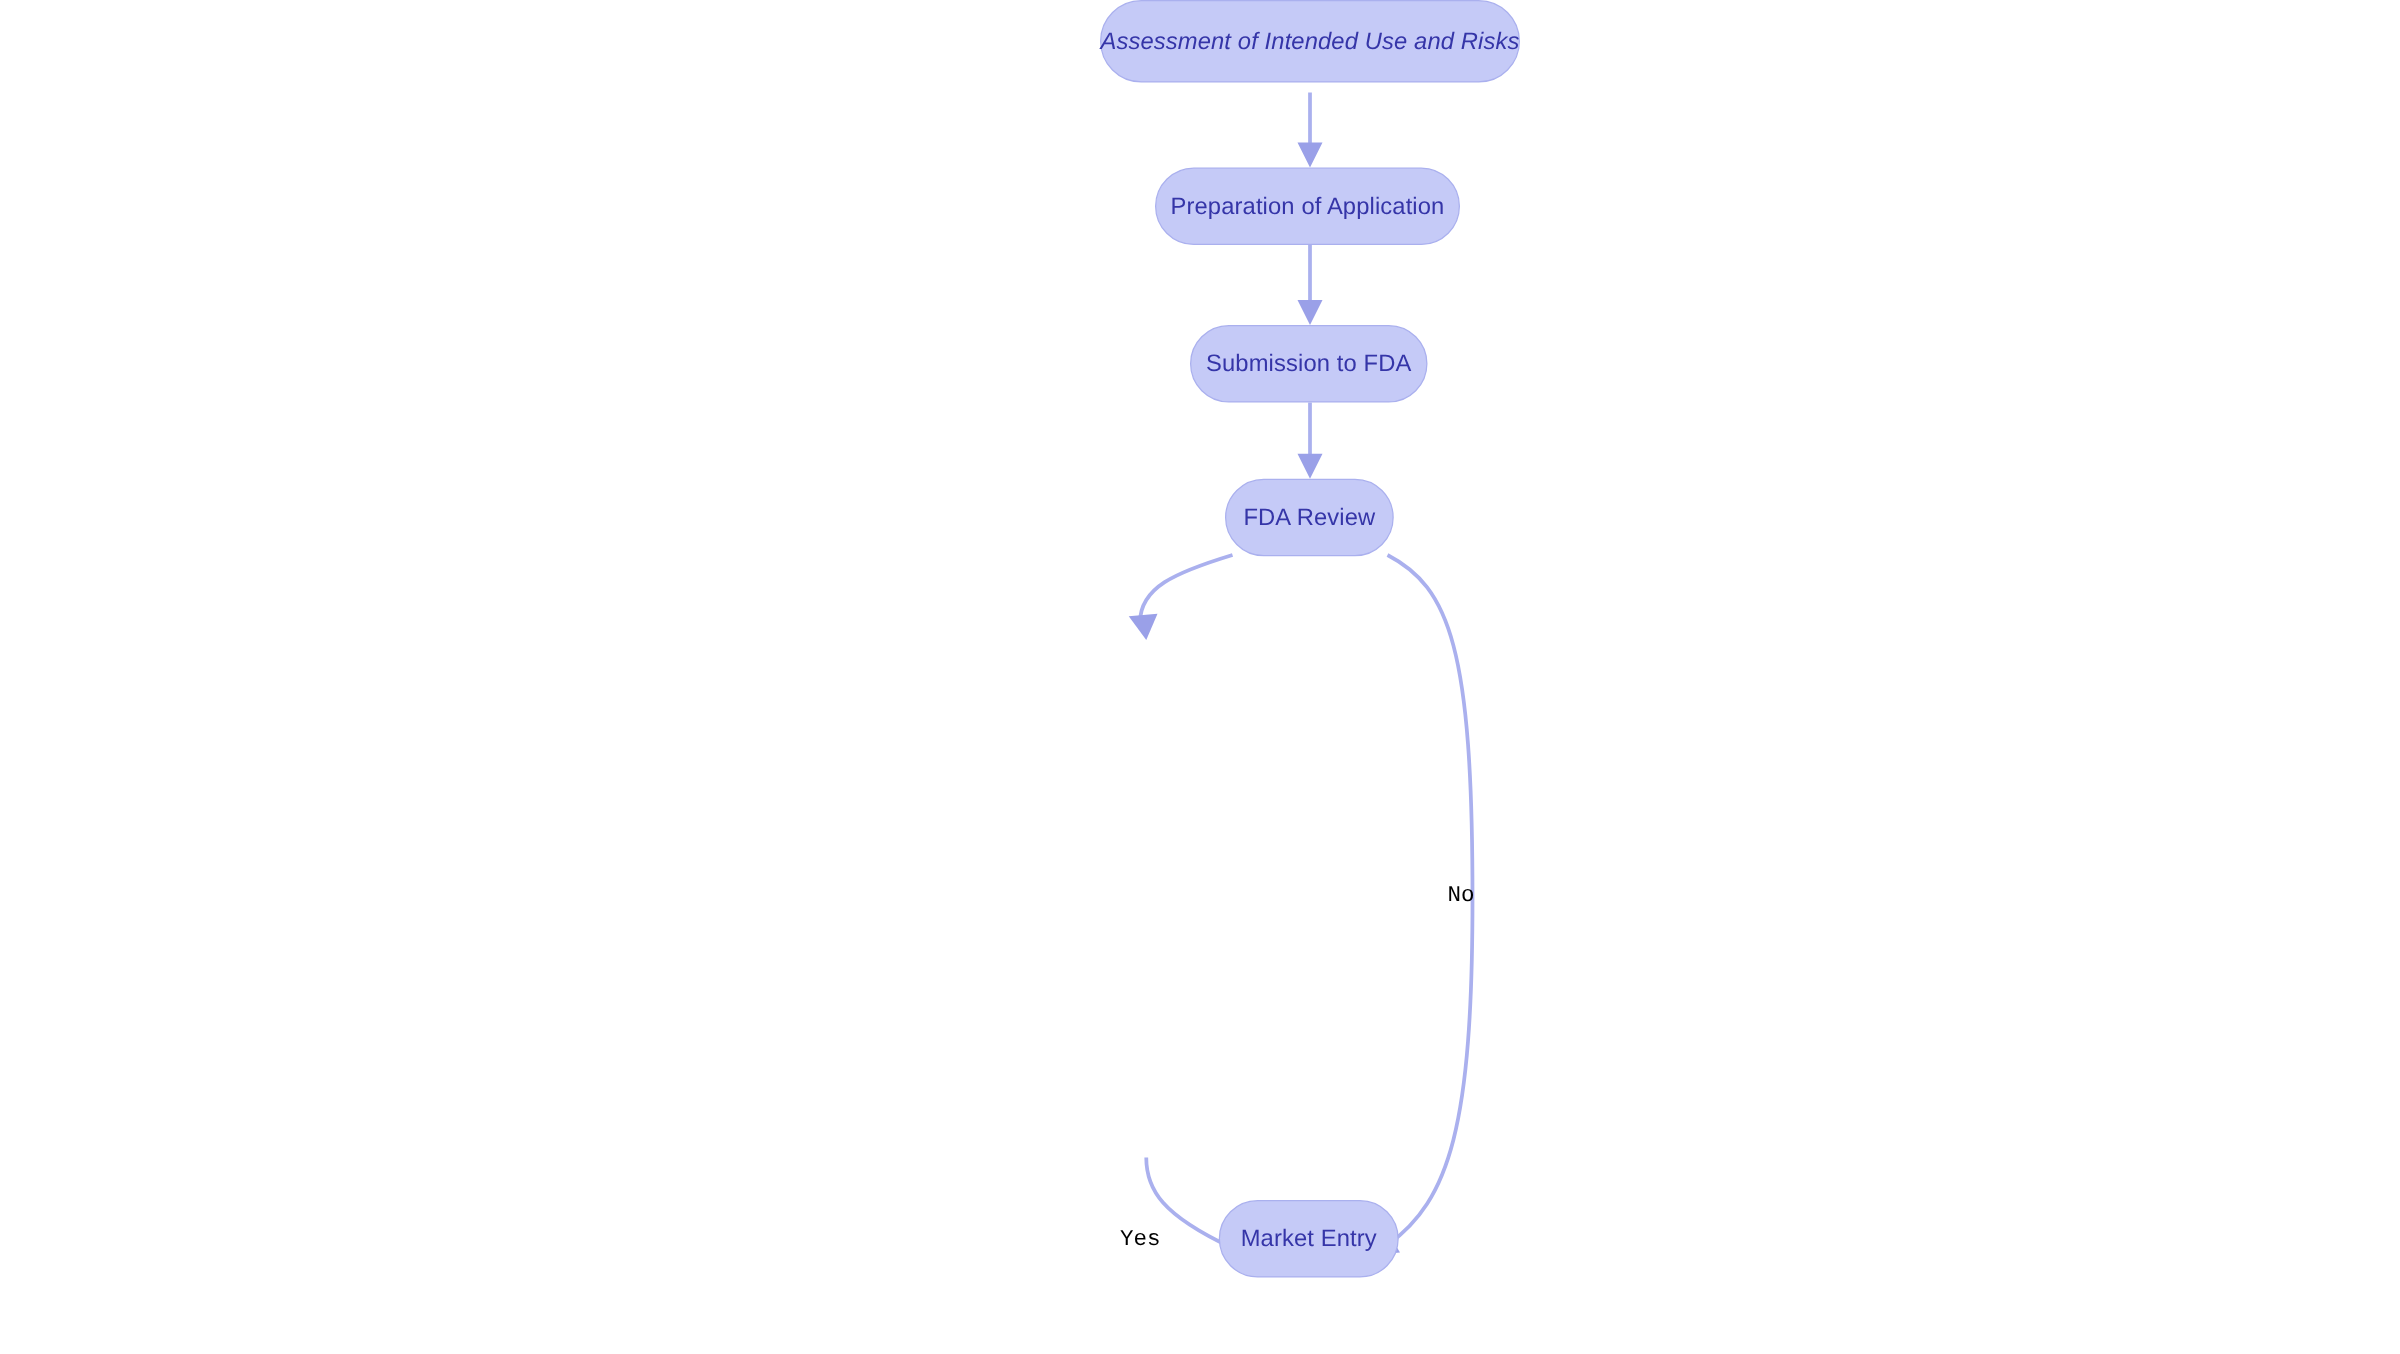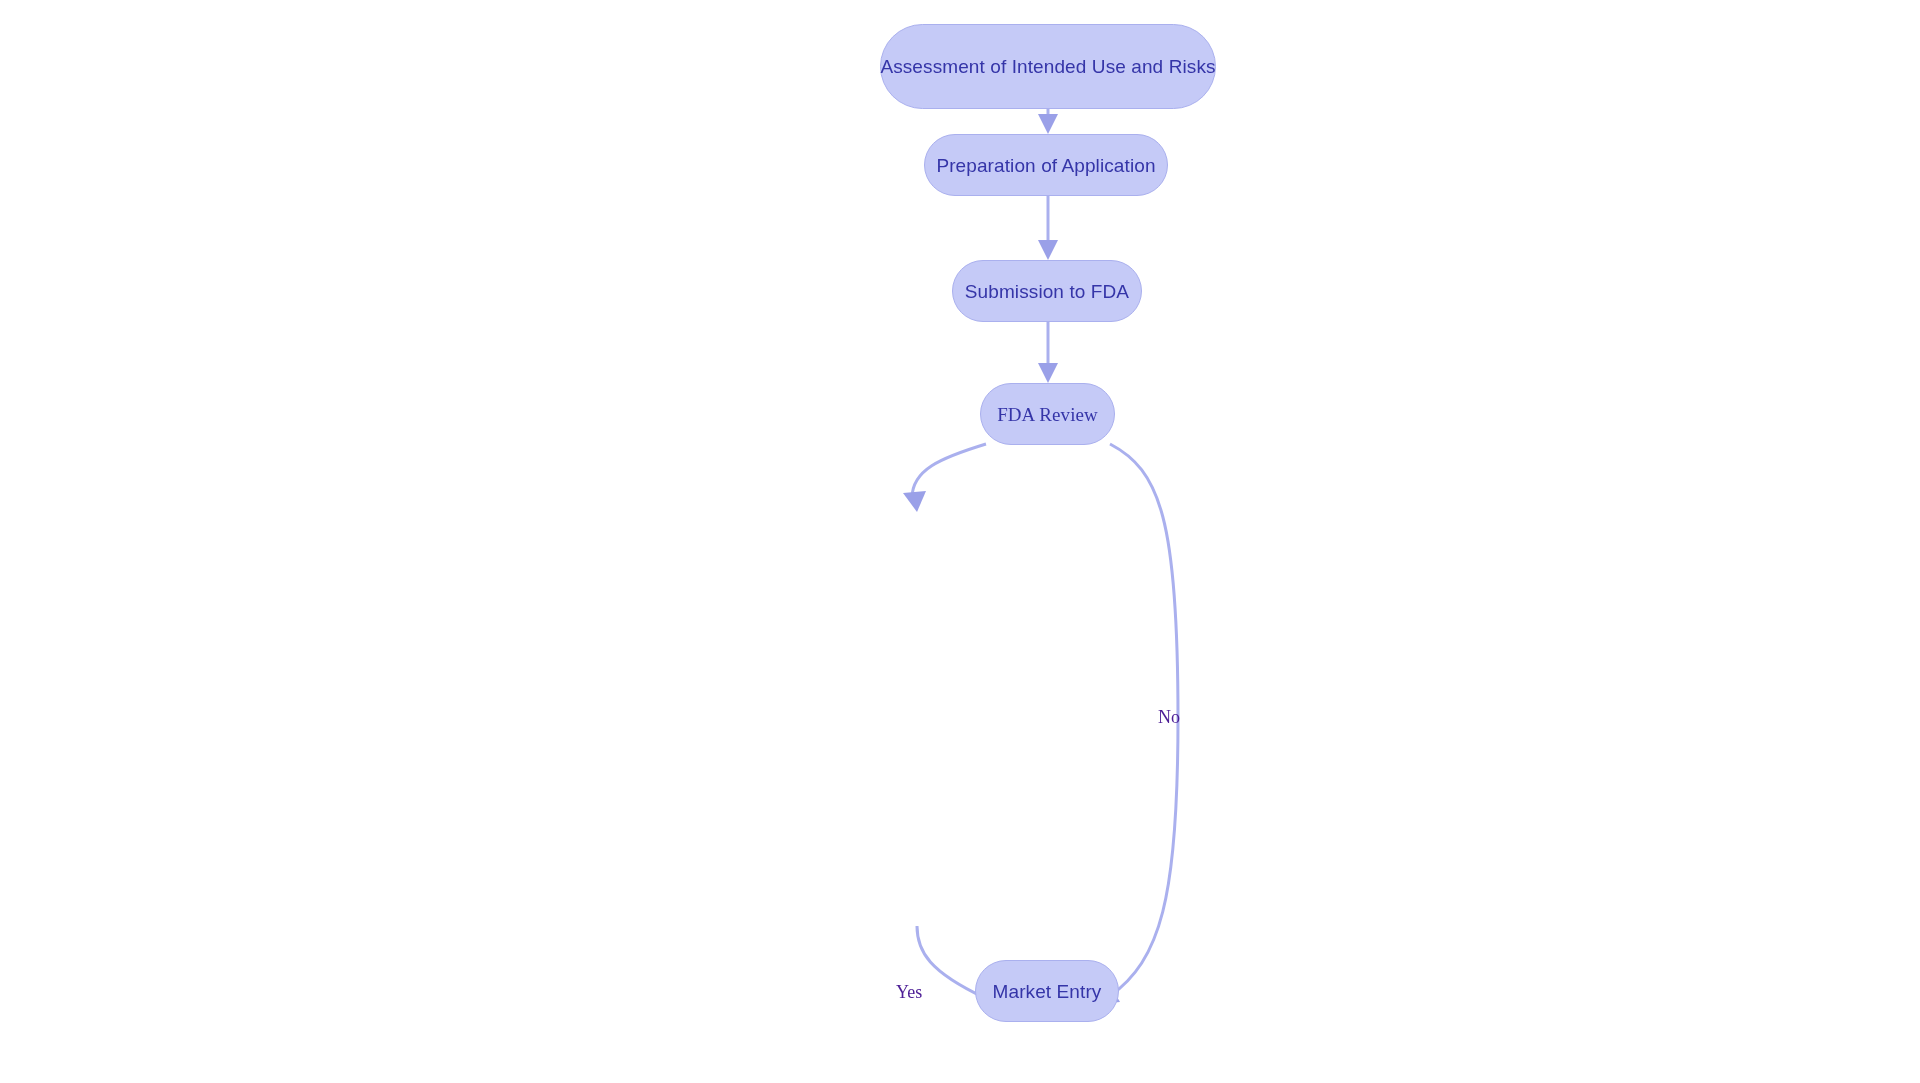--- a/index.html
+++ b/index.html
@@ -68,22 +68,22 @@
     align-items: center;
     justify-content: center;
     color: #3535a8;
     font-family: "Liberation Sans", sans-serif;
     font-size: 19px;
     white-space: nowrap;
     pointer-events: none;
   }
   .edge-label {
     position: absolute;
-    color: #4c1d95;
-    font-family: Liberation Serif, serif;
+    color: #000000;
+    font-family: Liberation Mono, monospace;
     font-size: 18px;
     background: transparent;
     white-space: nowrap;
   }
   .edge-path {
     fill: none;
     stroke: #aab0ee;
     stroke-width: 3;
   }
   .edge-arrow {
@@ -121,33 +121,33 @@
       <path class="edge-path" d="M 1110 444 C 1160 470, 1178 520, 1178 718 C 1178 900, 1160 960, 1110 996"></path>
       <polygon class="edge-arrow" points="1098,1004 1110,985, 1120,1002"></polygon>
     </g>
 
     <g>
       <path class="edge-path" d="M 917 926 C 917 952, 930 972, 985 998"></path>
       <polygon class="edge-arrow" points="998,1005 978,1000, 986,982"></polygon>
     </g>
   </svg>
 
-  <div class="node node-stadium" style="left:880px; top:24px; width:336px; height:85px;">
+  <div class="node node-stadium" style="left:880px; top:0; width:336px; height:66px;font-style:italic;">
     <span class="node-label">Assessment of Intended Use and Risks</span>
   </div>
 
   <div class="node node-stadium" style="left:952px; top:260px; width:190px; height:62px;">
     <span class="node-label">Submission to FDA</span>
   </div>
 
   <div class="node node-stadium" style="left:924px; top:134px; width:244px; height:62px;">
     <span class="node-label">Preparation of Application</span>
   </div>
 
-  <div class="node node-stadium" style="left:980px; top:383px; width:135px; height:62px;font-family:Liberation Serif, serif;">
+  <div class="node node-stadium" style="left:980px; top:383px; width:135px; height:62px;">
     <span class="node-label">FDA Review</span>
   </div>
 
 
   <div class="node node-stadium" style="left:975px; top:960px; width:144px; height:62px;">
     <span class="node-label">Market Entry</span>
   </div>
 
   <div class="edge-label" style="left:1158px; top:707px;">No</div>
 

